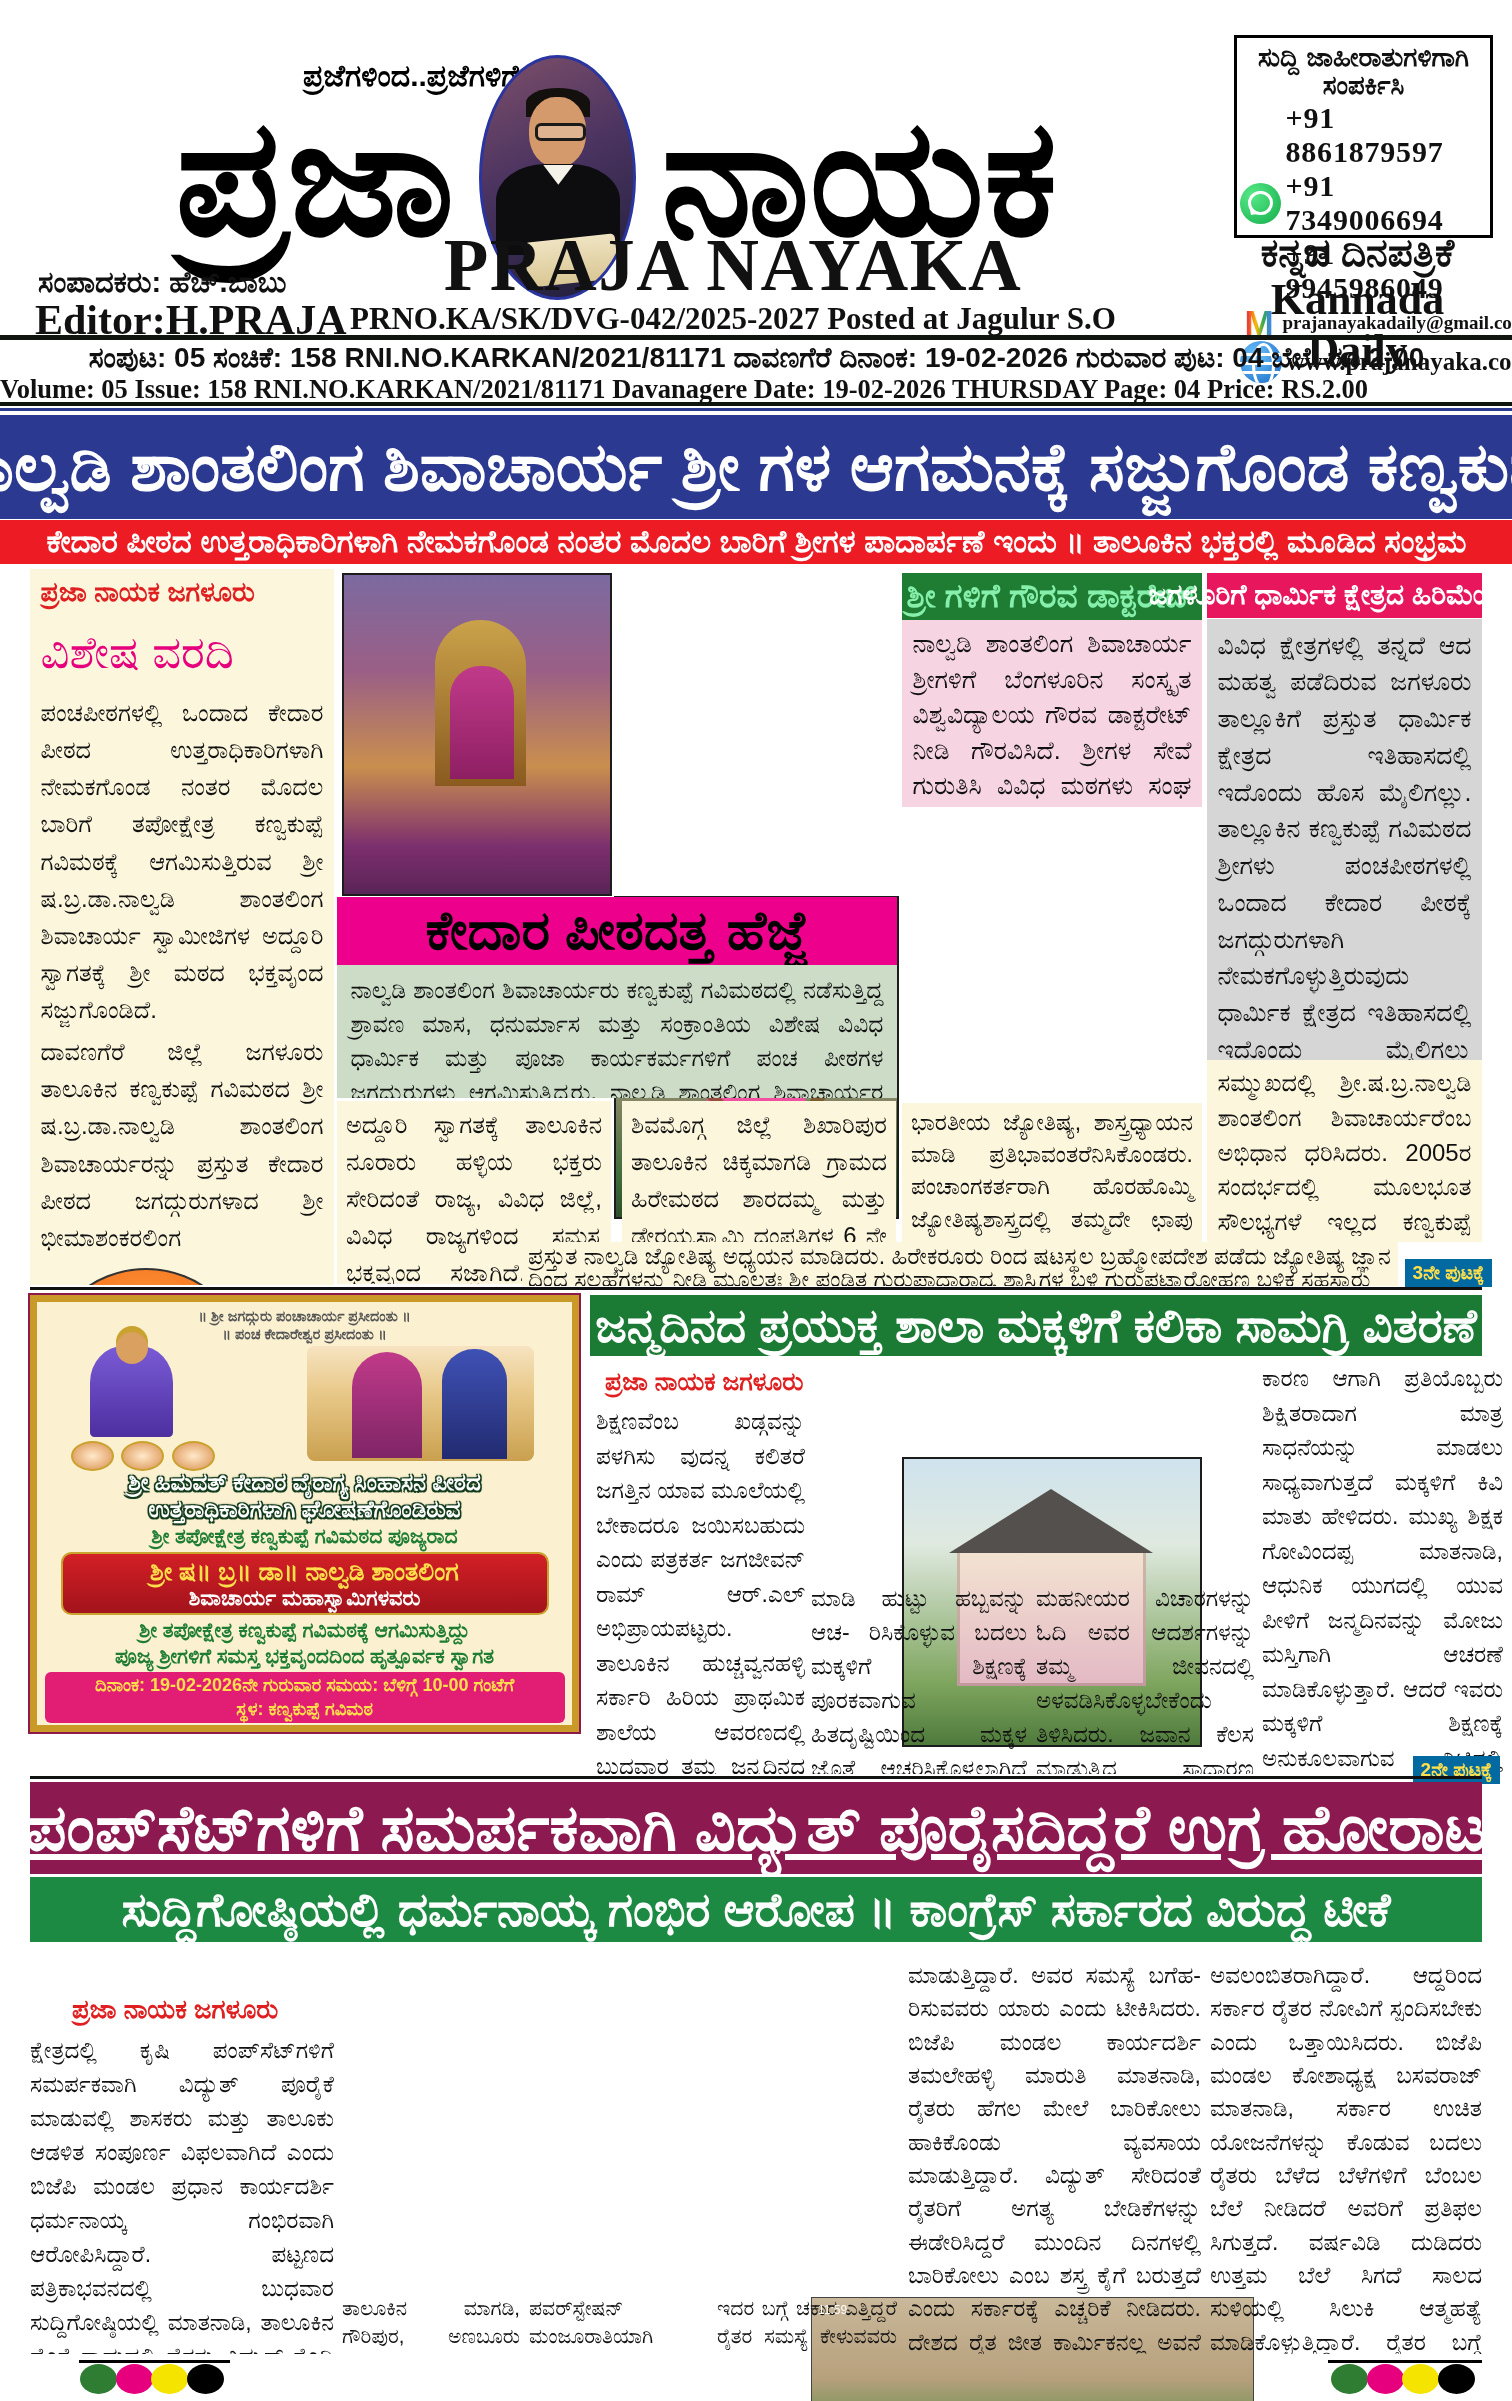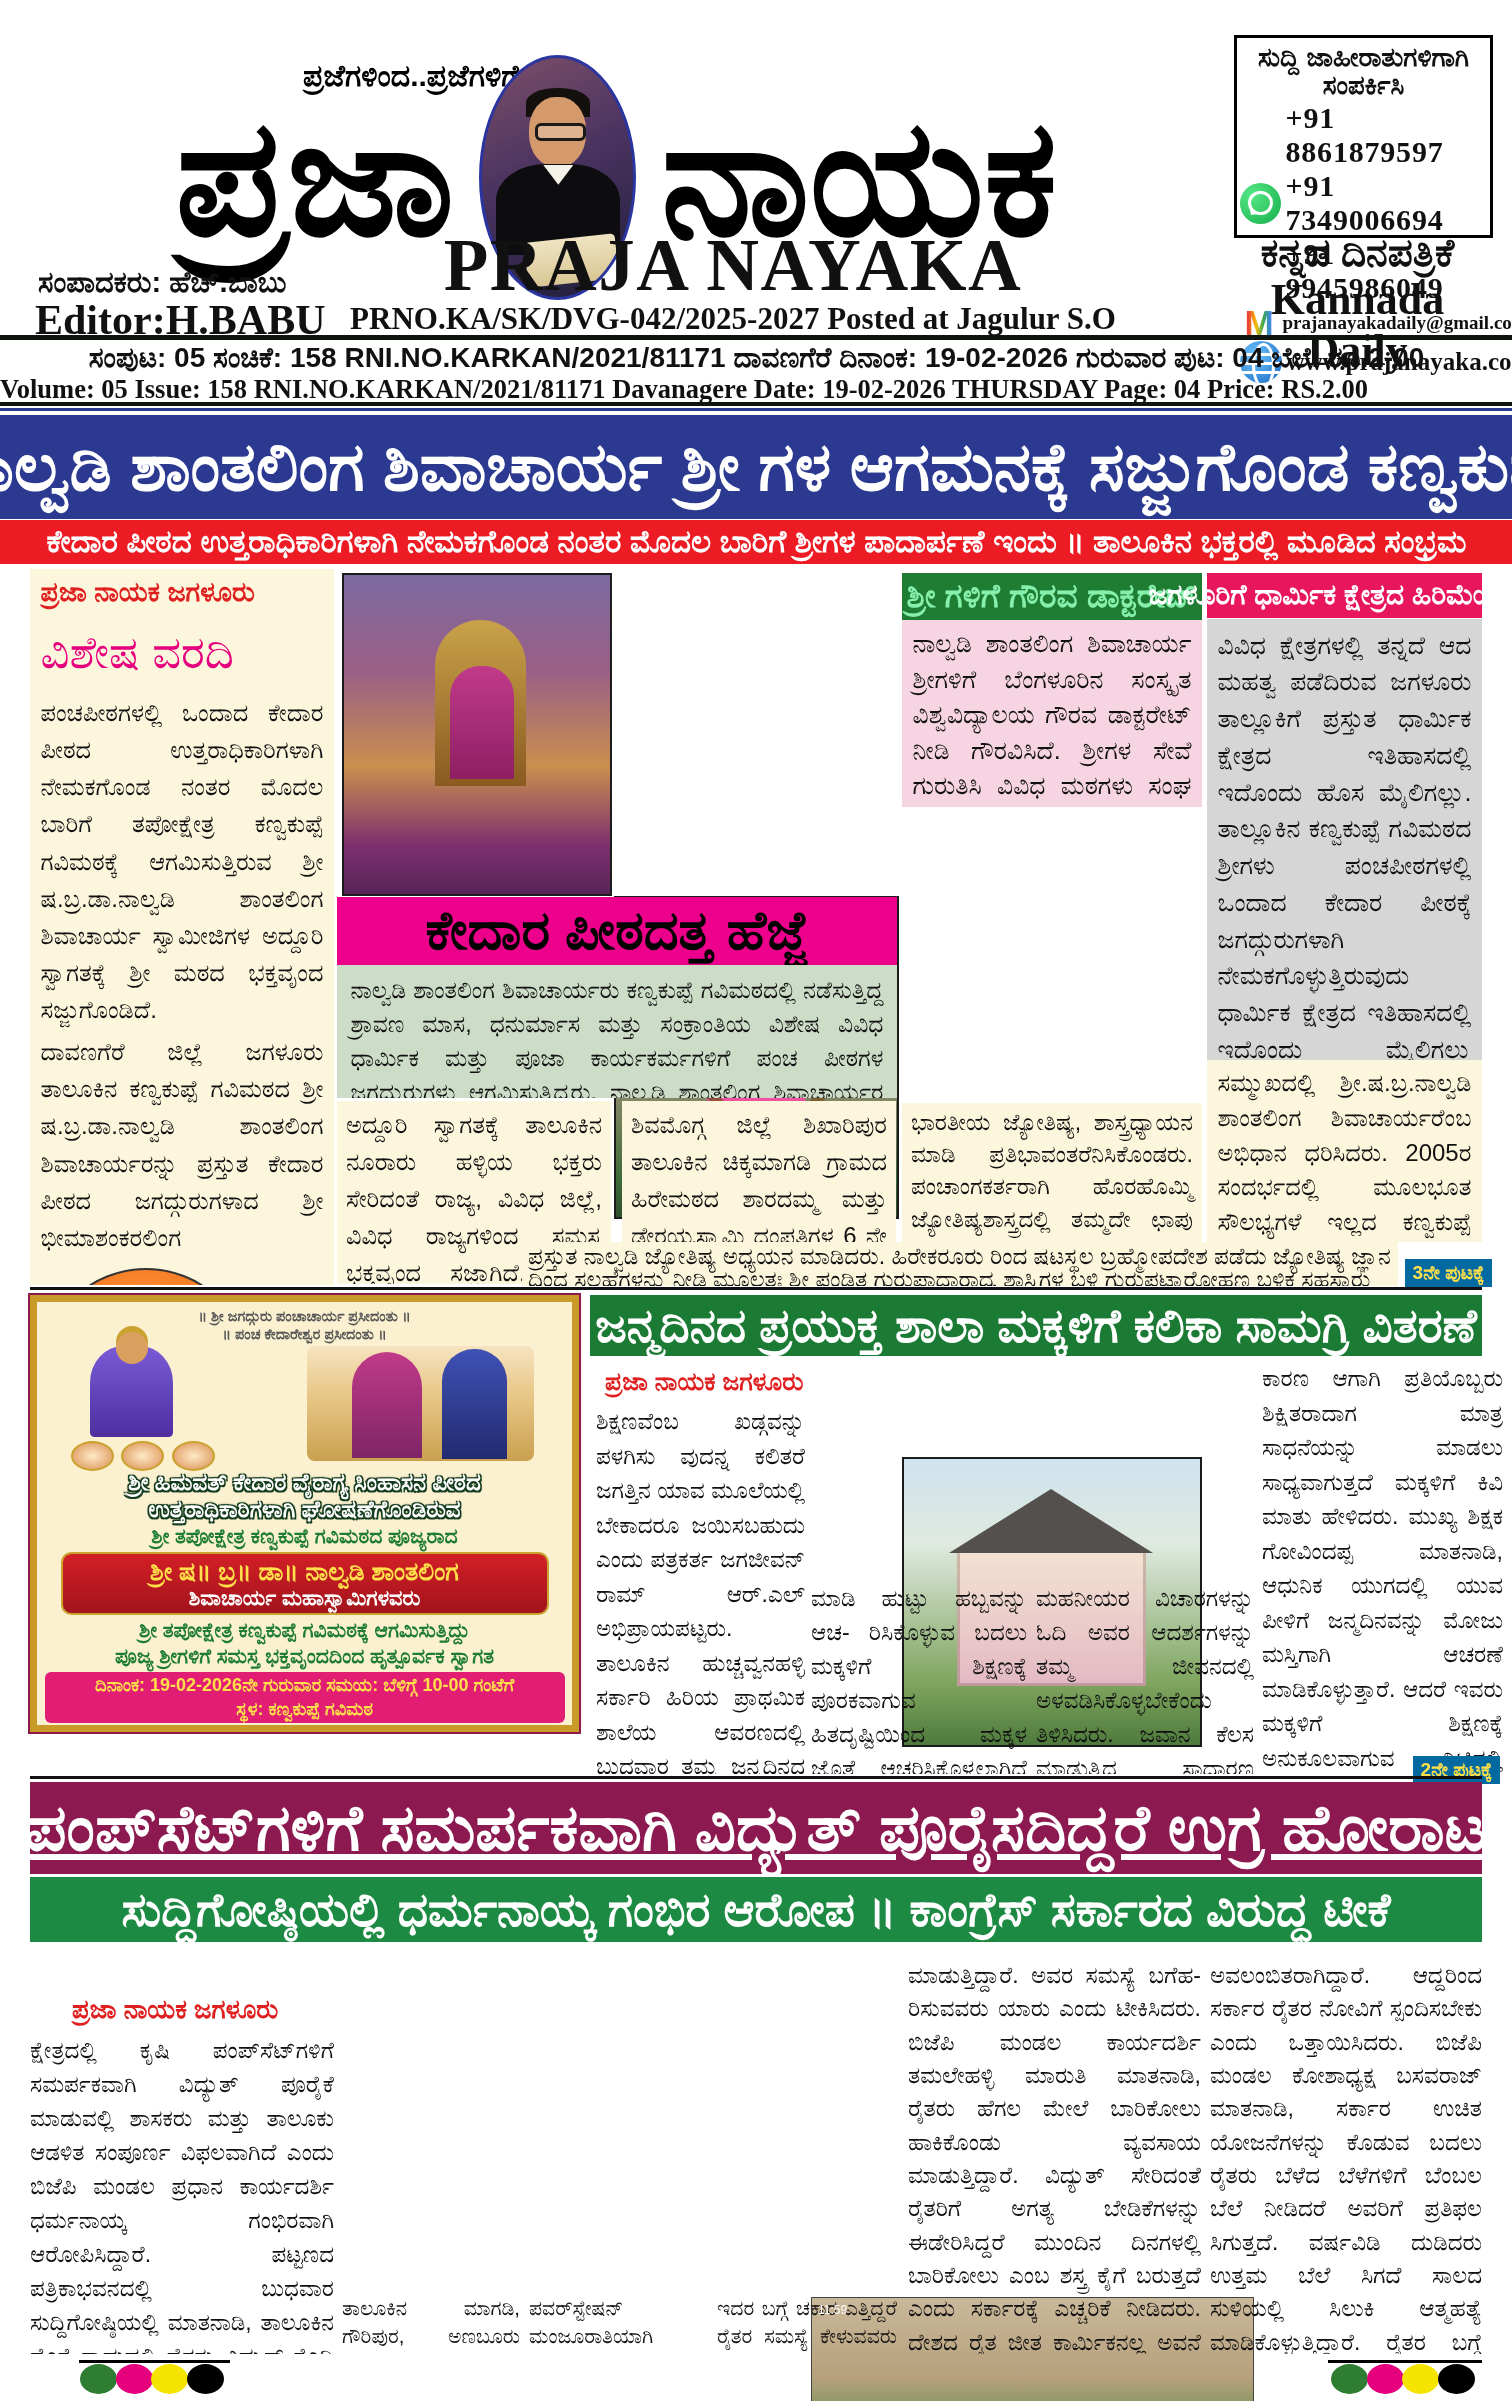--- a/index.html
+++ b/index.html
@@ -189,21 +189,21 @@
       <span class="amb-head"></span>
       <span class="amb-glasses"></span>
       <span class="amb-suit"></span>
       <span class="amb-collar"></span>
       <span class="amb-book"></span>
     </span>
     <span class="title-kn">ನಾಯಕ</span>
   </div>
 
   <div class="abs editor-kn">ಸಂಪಾದಕರು: ಹೆಚ್.ಬಾಬು</div>
-  <div class="abs editor-en serif">Editor:H.BABU</div>
+  <div class="abs editor-en serif">Editor:H.PRAJA</div>
   <div class="abs praja-en serif">PRAJA NAYAKA</div>
   <div class="abs prno serif">PRNO.KA/SK/DVG-042/2025-2027 Posted at Jagulur S.O</div>
 
   <div class="abs contact-box">
     <div class="cb-head">ಸುದ್ದಿ ಜಾಹೀರಾತುಗಳಿಗಾಗಿ ಸಂಪರ್ಕಿಸಿ</div>
     <div class="cb-row">
       <span class="wa-icon"></span>
       <div>
         <div class="cb-phone">+91 8861879597</div>
         <div class="cb-phone">+91 7349006694</div>

